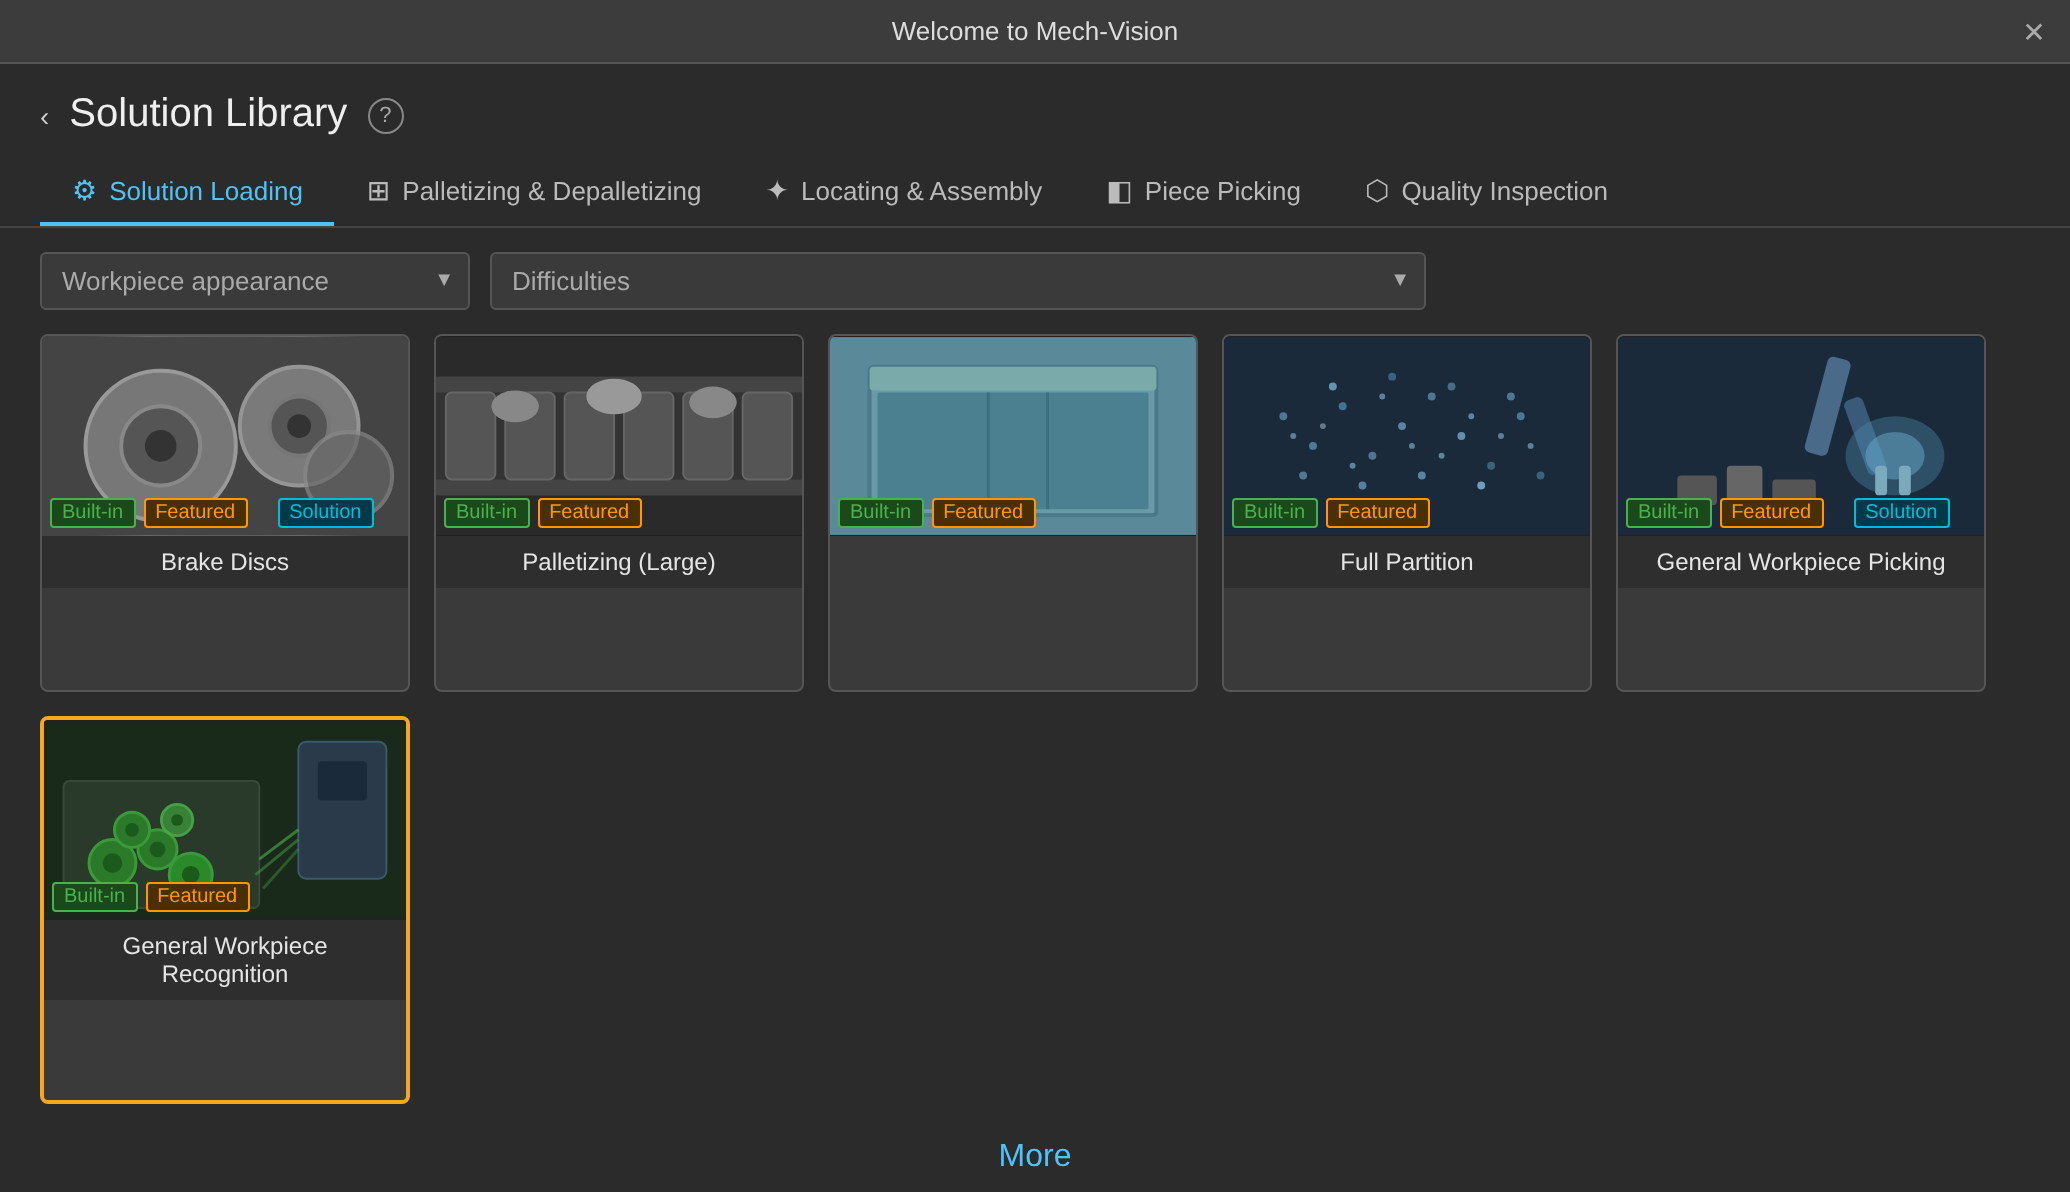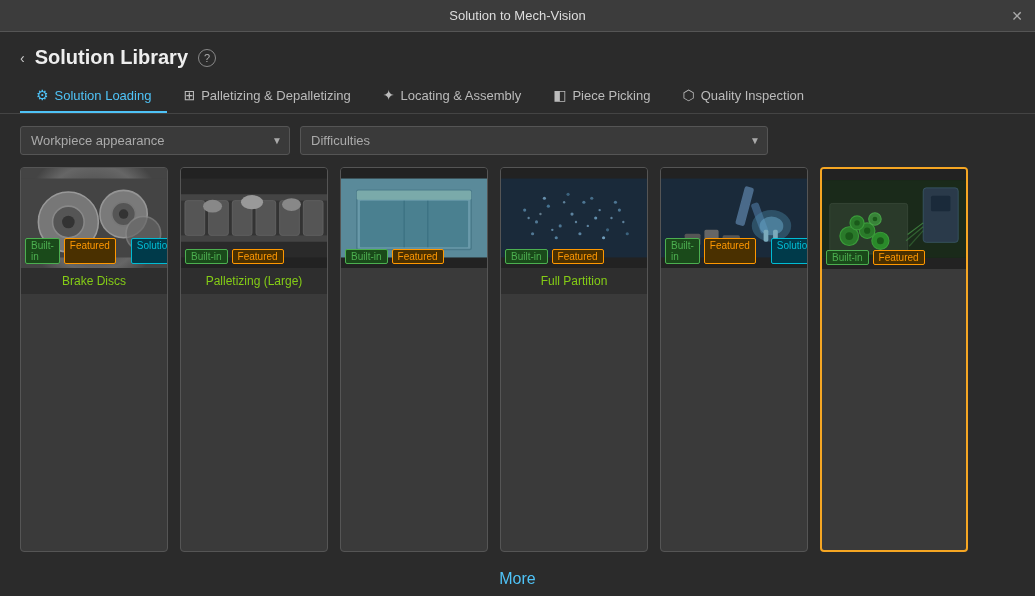--- a/index.html
+++ b/index.html
@@ -58,21 +58,21 @@
       align-items: center;
       gap: 10px;
     }
     .back-btn {
       color: #ccc;
       font-size: 14px;
       cursor: pointer;
     }
     .header-title {
       font-size: 20px;
-      font-weight: bold;
+      font-weight: normal;
       color: #eee;
     }
     .help-icon {
       width: 18px;
       height: 18px;
       border: 1px solid #888;
       border-radius: 50%;
       display: flex;
       align-items: center;
       justify-content: center;
@@ -121,21 +121,21 @@
     }
     .select-wrapper select {
       background: #3a3a3a;
       border: 1px solid #555;
       color: #aaa;
       padding: 6px 30px 6px 10px;
       font-size: 13px;
       border-radius: 3px;
       appearance: none;
       cursor: pointer;
-      width: 270px;
+      width: 215px;
     }
     .select-wrapper .chevron {
       position: absolute;
       right: 8px;
       pointer-events: none;
       font-size: 10px;
       color: #aaa;
     }
     .select-wrapper-wide select {
       width: 468px;
@@ -145,21 +145,21 @@
     .grid {
       display: flex;
       flex-wrap: wrap;
       gap: 12px;
       padding: 0 20px 10px 20px;
       overflow-y: auto;
       flex: 1;
     }
 
     .card {
-      width: 148px;
+      width: 185px;
       background: #3a3a3a;
       border-radius: 4px;
       border: 1px solid #555;
       cursor: pointer;
       overflow: hidden;
       flex-shrink: 0;
     }
     .card.selected {
       border: 2px solid #f5a623;
     }
@@ -204,21 +204,21 @@
     .badge-solution {
       background: #003a4a;
       color: #00bcd4;
       border: 1px solid #00bcd4;
       margin-left: 11px;
     }
 
     .card-label {
       padding: 6px 8px;
       font-size: 12px;
-      color: #84cc16;
+      color: #e5e5e5;
       text-align: center;
       background: #2e2e2e;
     }
 
     
     .more-link {
       text-align: center;
       padding: 8px;
       color: #4fc3f7;
       font-size: 16px;
@@ -227,21 +227,21 @@
 
     
     .img-brake-discs {
       background: radial-gradient(circle at 50% 50%, #888 20%, #555 40%, #666 60%, #444 80%);
     }
   </style>
 </head>
 <body>
 
 <div class="title-bar">
-  <span class="title-bar-text">Solution to Mech-Vision</span>
+  <span class="title-bar-text">Welcome to Mech-Vision</span>
   <div class="title-bar-close">✕</div>
 </div>
 
 <div class="main-content">
 
   <div class="header">
     <span class="back-btn">‹</span>
     <span class="header-title">Solution Library</span>
     <div class="help-icon">?</div>
   </div>
@@ -423,20 +423,21 @@
           <rect x="30" y="70" width="20" height="15" rx="2" fill="#555"></rect>
           <rect x="55" y="65" width="18" height="18" rx="2" fill="#666"></rect>
           <rect x="78" y="72" width="22" height="14" rx="2" fill="#555"></rect>
         </svg>
         <div class="card-badges">
           <span class="badge badge-builtin">Built-in</span>
           <span class="badge badge-featured">Featured</span>
           <span class="badge badge-solution">Solution</span>
         </div>
       </div>
+      <div class="card-label">General Workpiece Picking</div>
     </div>
 
     <div class="card selected">
       <div class="card-image">
         <svg viewBox="0 0 185 100" xmlns="http://www.w3.org/2000/svg">
           <rect width="185" height="100" fill="#1a2a1a"></rect>
 
           <rect x="10" y="30" width="100" height="65" rx="3" fill="#2a3a2a" stroke="#3a4a3a" stroke-width="1"></rect>
 
           <circle cx="35" cy="72" r="12" fill="#2a7a2a" stroke="#3a9a3a" stroke-width="1.5"></circle>
@@ -455,19 +456,20 @@
 
           <line x1="130" y1="55" x2="110" y2="70" stroke="#4a9a4a" stroke-width="1.5" opacity="0.7"></line>
           <line x1="130" y1="60" x2="108" y2="78" stroke="#4a9a4a" stroke-width="1.5" opacity="0.5"></line>
           <line x1="130" y1="65" x2="112" y2="85" stroke="#4a9a4a" stroke-width="1.5" opacity="0.4"></line>
         </svg>
         <div class="card-badges">
           <span class="badge badge-builtin">Built-in</span>
           <span class="badge badge-featured">Featured</span>
         </div>
       </div>
+      <div class="card-label">General Workpiece Recognition</div>
     </div>
 
   </div>
 
   <div class="more-link">More</div>
 
 </div>
 
 </body></html>

